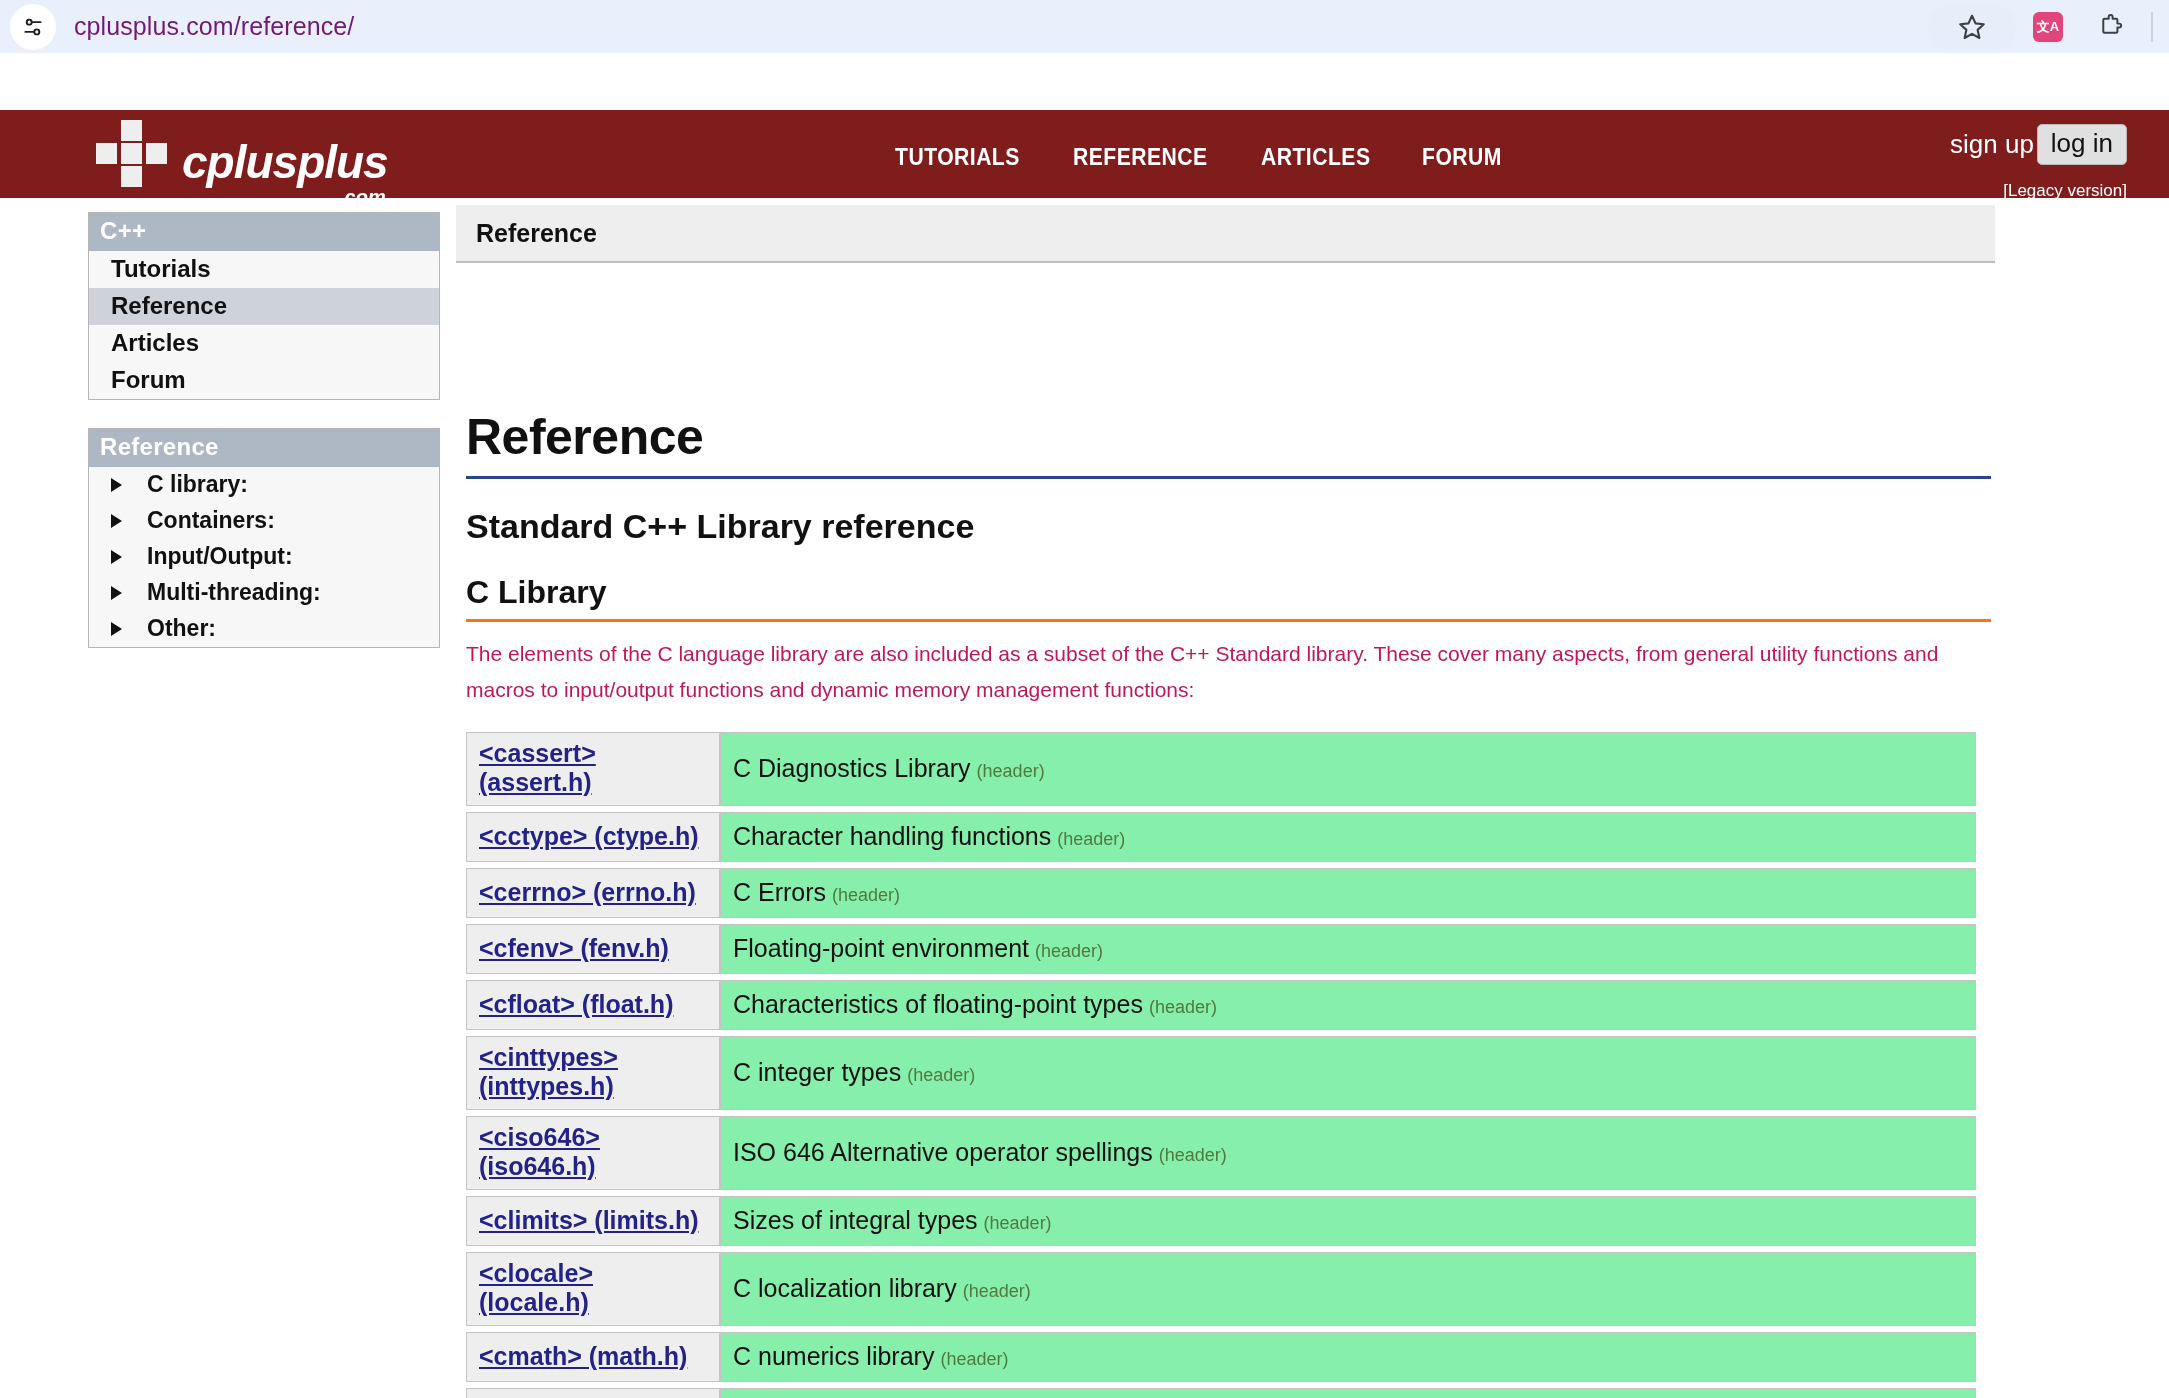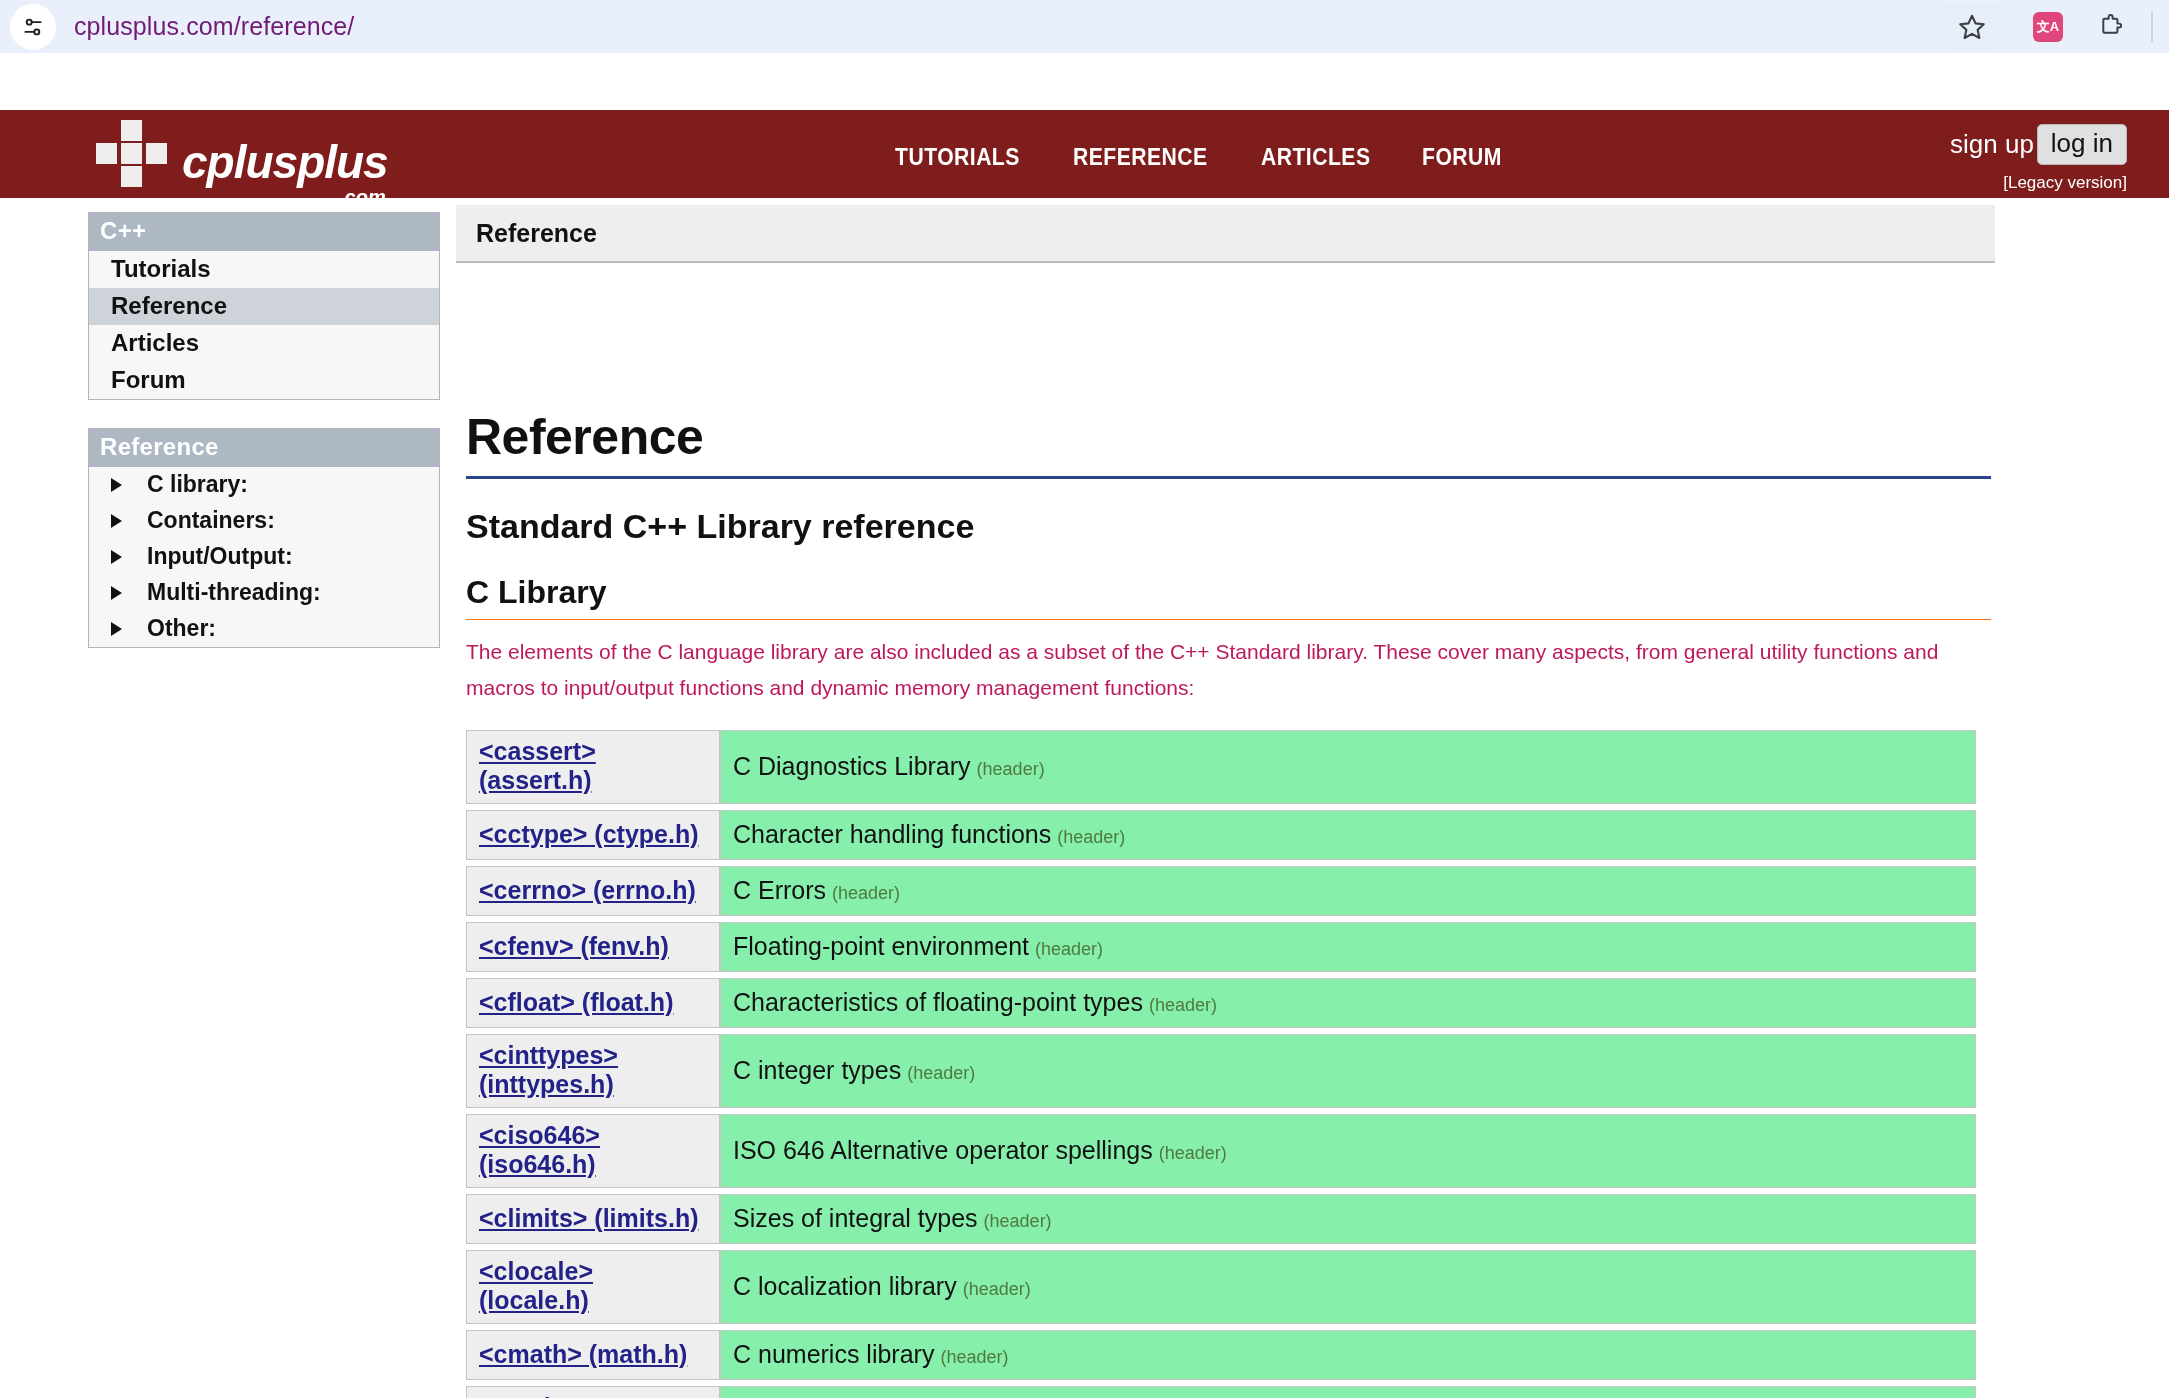--- a/index.html
+++ b/index.html
@@ -108,21 +108,21 @@
     color: #ffffff; text-decoration: none; font-size: 26px;
   }
   .login-btn {
     background: #e0e0e0; color: #111111;
     border: 1px solid #b9b9b9; border-radius: 5px;
     font-size: 26px; padding: 3px 13px 5px 13px;
     font-family: "Liberation Sans", sans-serif;
     cursor: pointer;
   }
   .legacy-link {
-    display: block; margin-top: 8px;
+    display: block; margin-top: 16px;
     color: #ffffff; text-decoration: none; font-size: 17px;
   }
 
   
   .sidebar { position: absolute; left: 88px; top: 212px; width: 352px; }
   .panel { border: 1px solid #b6b6b6; margin-bottom: 28px; background: #f7f7f7; }
   .panel-head {
     background: #aeb7c4; color: #ffffff;
     font-size: 24px; font-weight: bold;
     padding: 4px 0 6px 11px;
@@ -167,21 +167,21 @@
     border-bottom: 3px solid #27468a;
     letter-spacing: -.5px;
   }
   h2.section-title {
     margin: 28px 0 0 0; padding: 0;
     font-size: 34px; font-weight: bold; color: #111111;
   }
   h3.sub-title {
     margin: 28px 0 2px 0; padding: 0 0 8px 0;
     font-size: 32px; font-weight: bold; color: #111111;
-    border-bottom: 1px solid #f97316;
+    border-bottom: 3px solid #f97316;
   }
   p.intro {
     margin: 14px 0 0 0;
     font-size: 21px; line-height: 36px; color: #be185d;
   }
 
   table.ref-table {
     margin-top: 18px;
     border-collapse: separate; border-spacing: 0 6px;
     width: 1510px;

